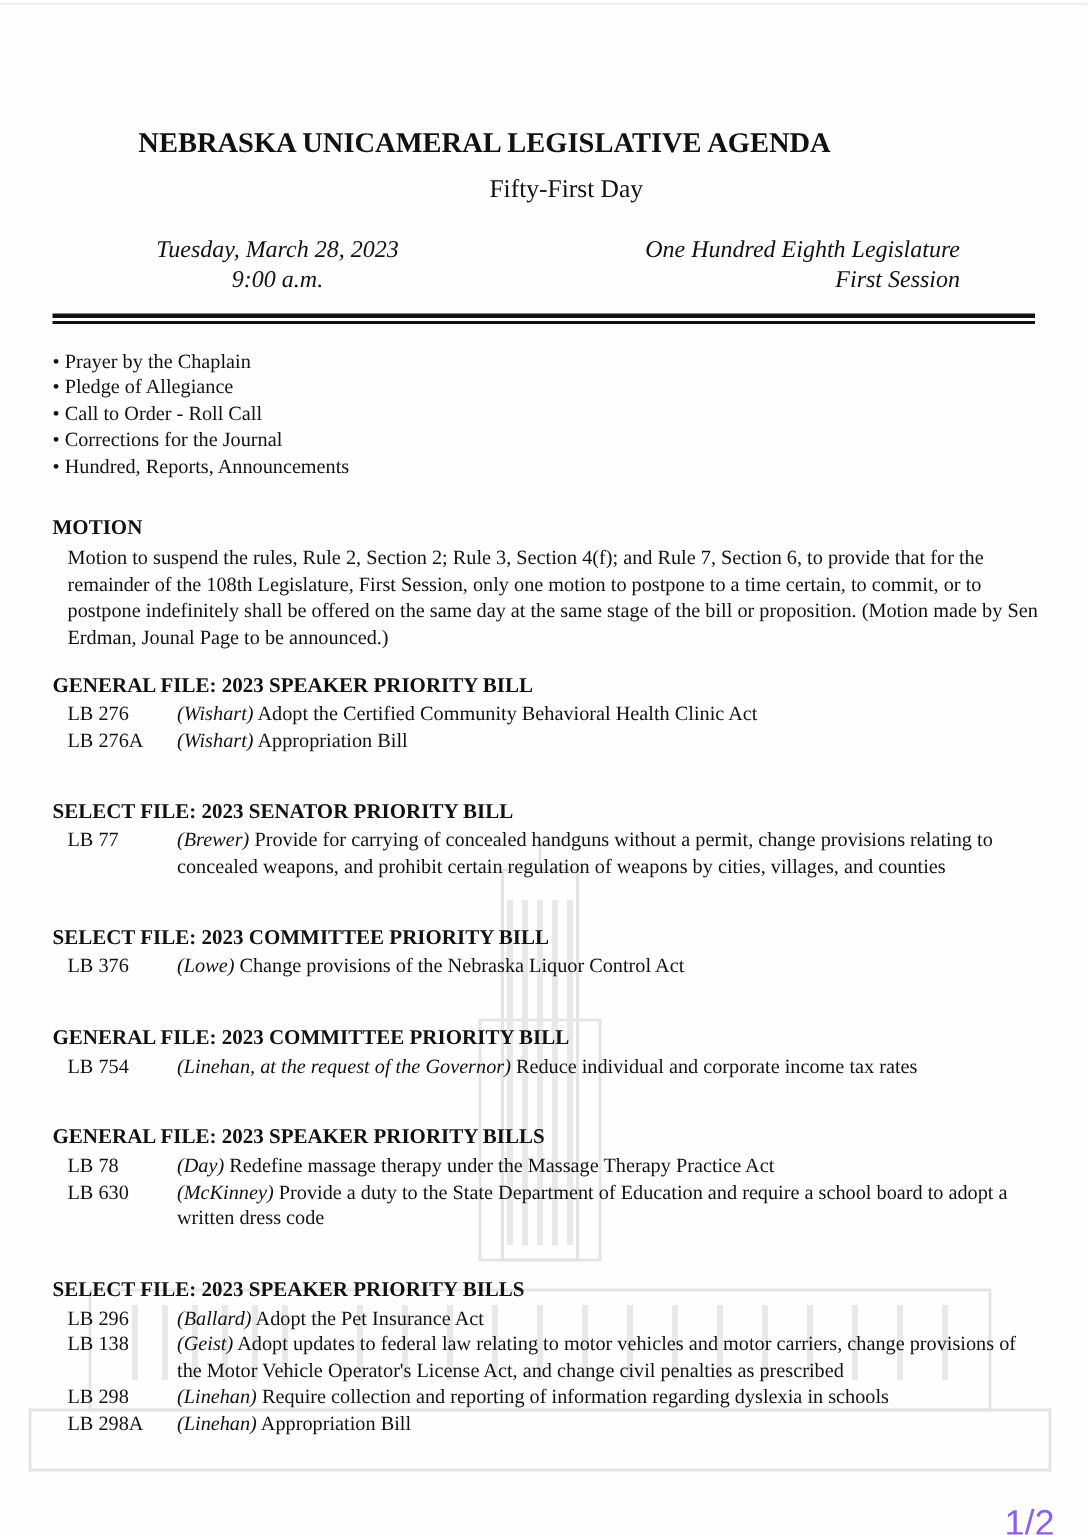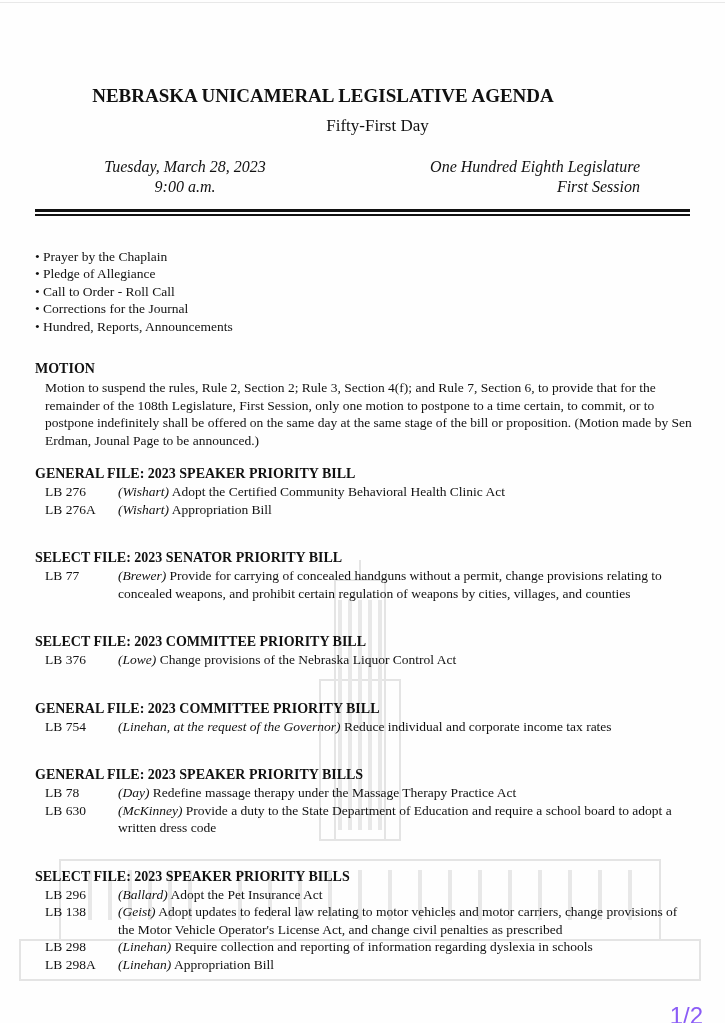--- a/index.html
+++ b/index.html
@@ -10,21 +10,21 @@
   .topline { position: absolute; left: 0; top: 2px; width: 725px; height: 1px; background: #e8e8e8; }
   .watermark { position: absolute; left: 0; top: 560px; width: 725px; height: 440px; pointer-events: none; }
   .title { position: absolute; left: 0; width: 646px; top: 85px; text-align: center;
     font-weight: bold; font-size: 19px; letter-spacing: 0px; }
   .subtitle { position: absolute; left: 0; width: 725px; top: 116px; text-align: center;
     font-size: 17px; padding-left: 15px; }
   .meta-left { position: absolute; left: 95px; width: 180px; top: 157px; text-align: center; font-style: italic; font-size: 16px; line-height: 20px; }
   .meta-right { position: absolute; left: 400px; width: 240px; top: 157px; text-align: right; font-style: italic; font-size: 16px; line-height: 20px; }
   .rule1 { position: absolute; left: 35px; width: 655px; top: 209px; height: 3px; background: #111; }
   .rule2 { position: absolute; left: 35px; width: 655px; top: 214px; height: 2px; background: #111; }
-  .content { position: absolute; left: 35px; top: 248px; width: 660px; font-size: 13.5px; }
+  .content { position: absolute; left: 35px; top: 232px; width: 660px; font-size: 13.5px; }
   .bullets div { line-height: 17.4px; }
   .section-head { font-weight: bold; font-size: 14px; line-height: 18px; }
   .motion-head { margin-top: 25px; }
   .motion-text { padding-left: 10px; line-height: 17.5px; margin-top: 1px; }
   .sec { margin-top: 31px; }
   .bill { display: flex; line-height: 17.5px; }
   .bill .num { width: 73px; padding-left: 10px; flex: none; }
   .bill .desc { flex: 1; }
   .bill .sponsor { font-style: italic; }
   .pageind { position: absolute; right: 22px; top: 1002px; font-family: Liberation Sans, sans-serif;

